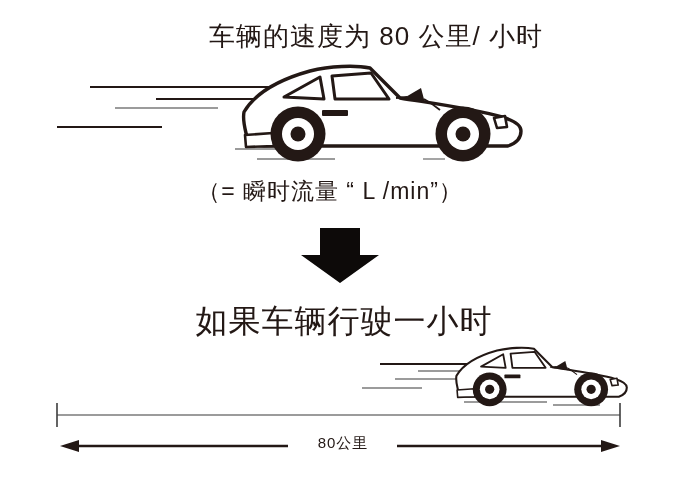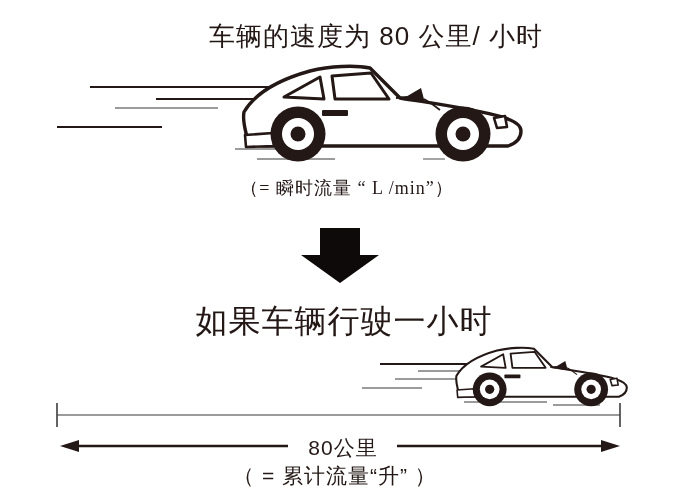--- a/index.html
+++ b/index.html
@@ -19,23 +19,23 @@
   }
   .ct{
     position:absolute;
     transform:translateX(-50%);
     white-space:nowrap;
     color:var(--ink);
     font-weight:500;
     letter-spacing:1px;
   }
   .title-top  {left:376px; top:19px;  font-size:26px;}
-  .caption-1  {left:347px; top:176px; font-size:18px;font-family:Liberation Serif, serif;}
+  .caption-1  {left:330px; top:176px; font-size:23px;}
   .title-mid  {left:344px; top:300px; font-size:32px;}
-  .dist-label {left:343px; top:434px; font-size:21px;}
+  .dist-label {left:343px; top:434px; font-size:15px;}
   .caption-2  {left:335px; top:462px; font-size:21px;}
   svg{position:absolute;display:block;}
   .svg-car1   {left:50px;  top:55px;  }
   .svg-arrow  {left:296px; top:224px; }
   .svg-car2   {left:340px; top:340px; }
   .svg-ruler  {left:45px;  top:398px; }
   .svg-darrow {left:45px;  top:432px; }
 
   
   .car-body{fill:#fff;stroke:var(--ink);stroke-width:3.4;stroke-linejoin:round;}
@@ -130,15 +130,14 @@
 
   <svg class="svg-darrow" width="590" height="28" viewBox="0 0 590 28">
     <polygon fill="var(--ink)" points="15,14 34,8 34,20"></polygon>
     <line x1="31" y1="14" x2="243" y2="14" stroke="var(--ink)" stroke-width="2.4"></line>
     <line x1="352" y1="14" x2="559" y2="14" stroke="var(--ink)" stroke-width="2.4"></line>
     <polygon fill="var(--ink)" points="575,14 556,8 556,20"></polygon>
   </svg>
 
   <div class="ct dist-label">80公里</div>
 
-  <div class="ct caption-2">（ = 累计流量“升” ）</div>
 
 </div>
 
 </body></html>

